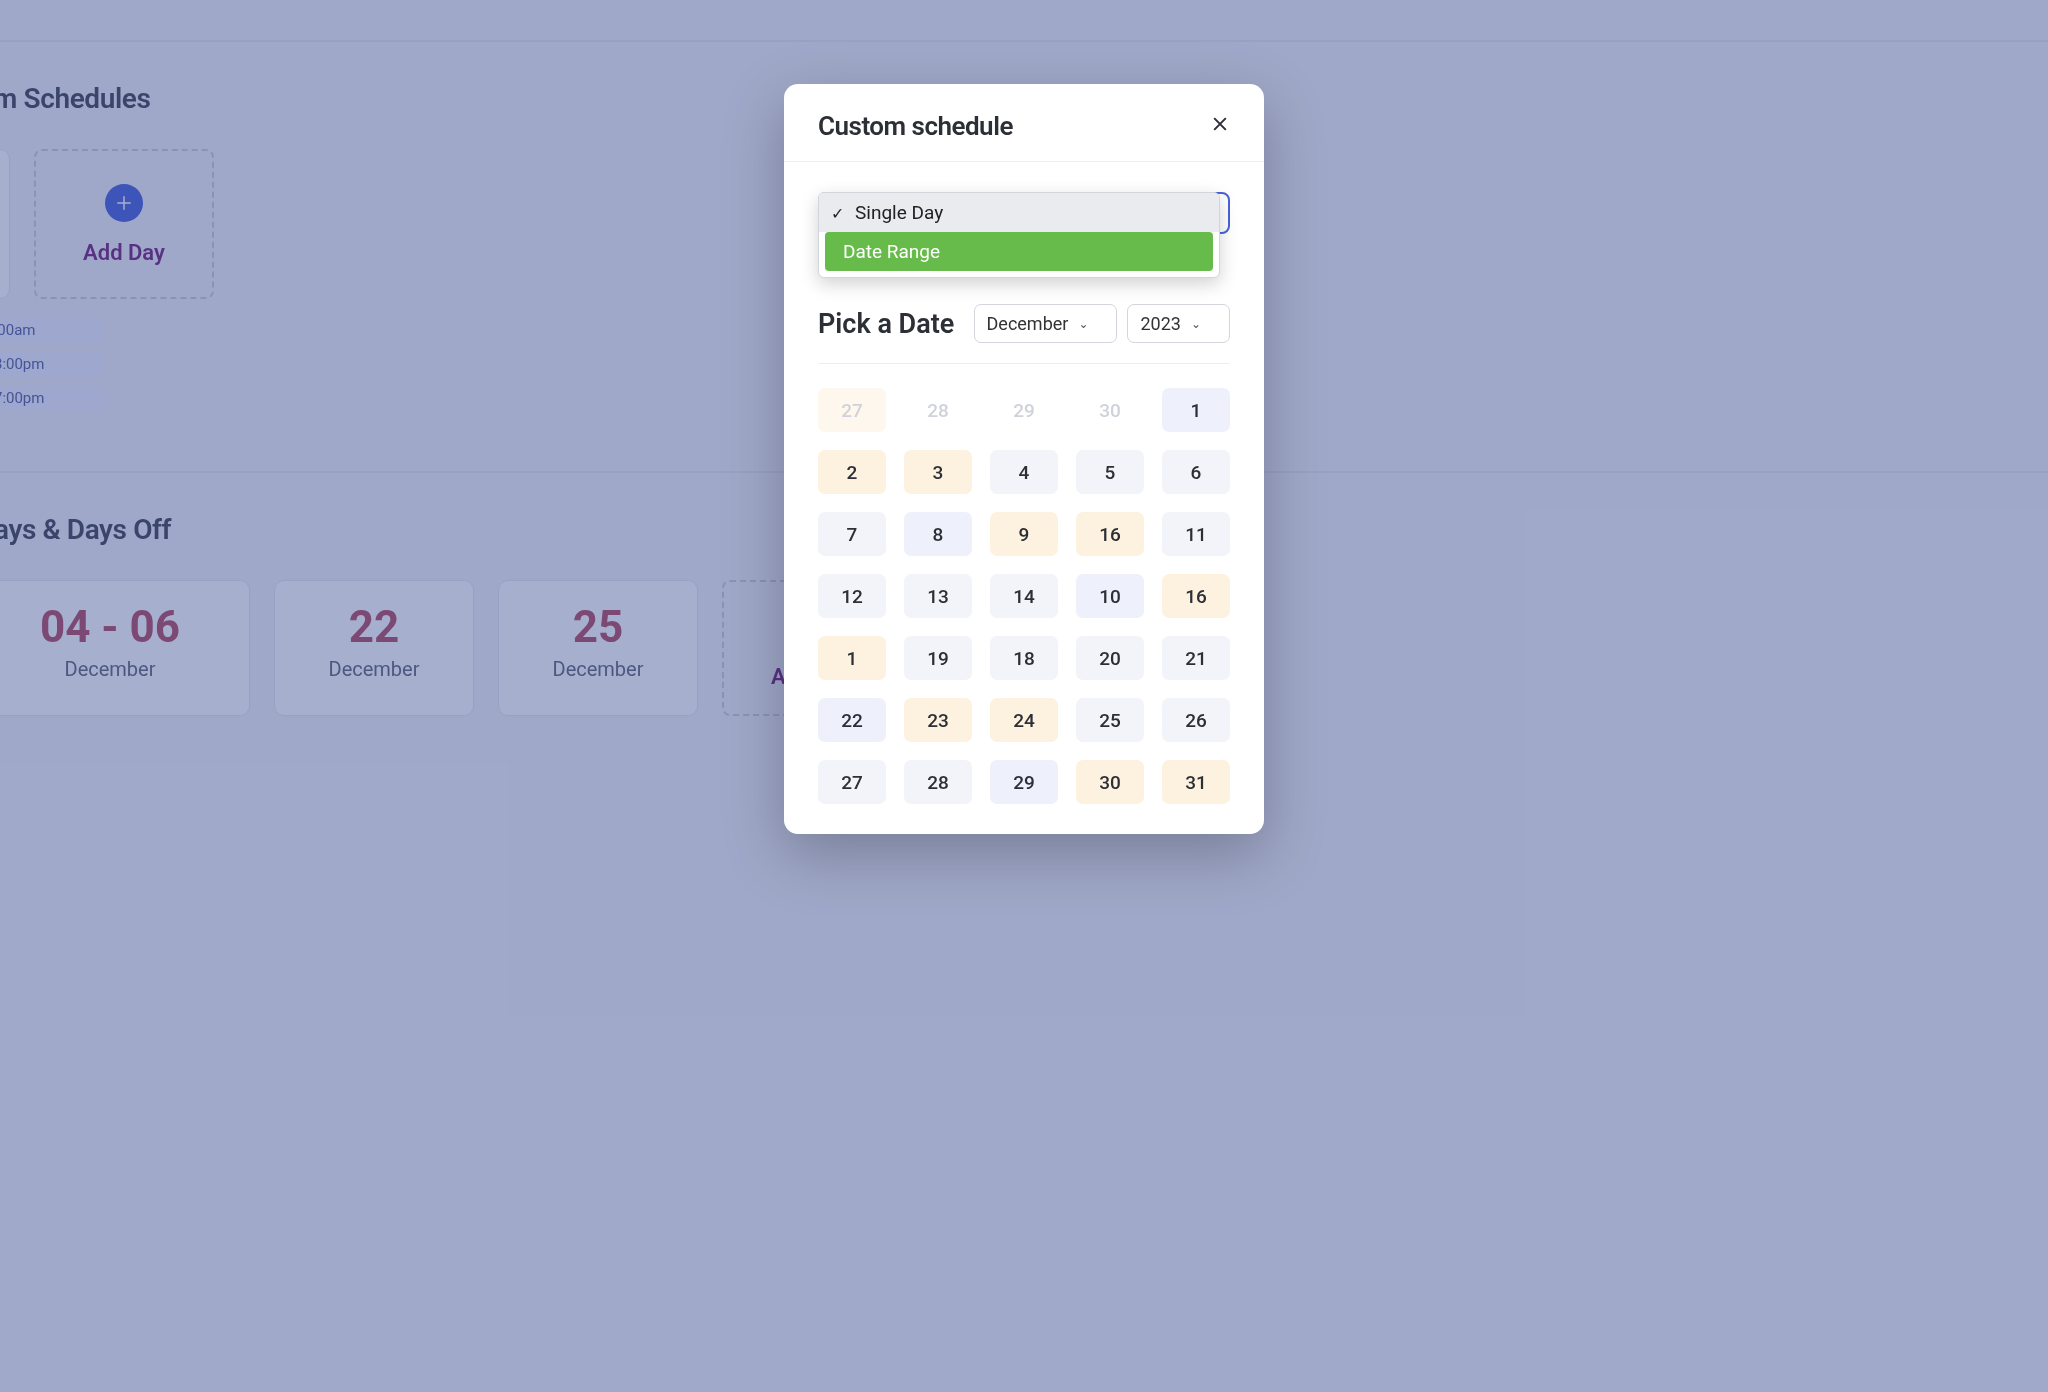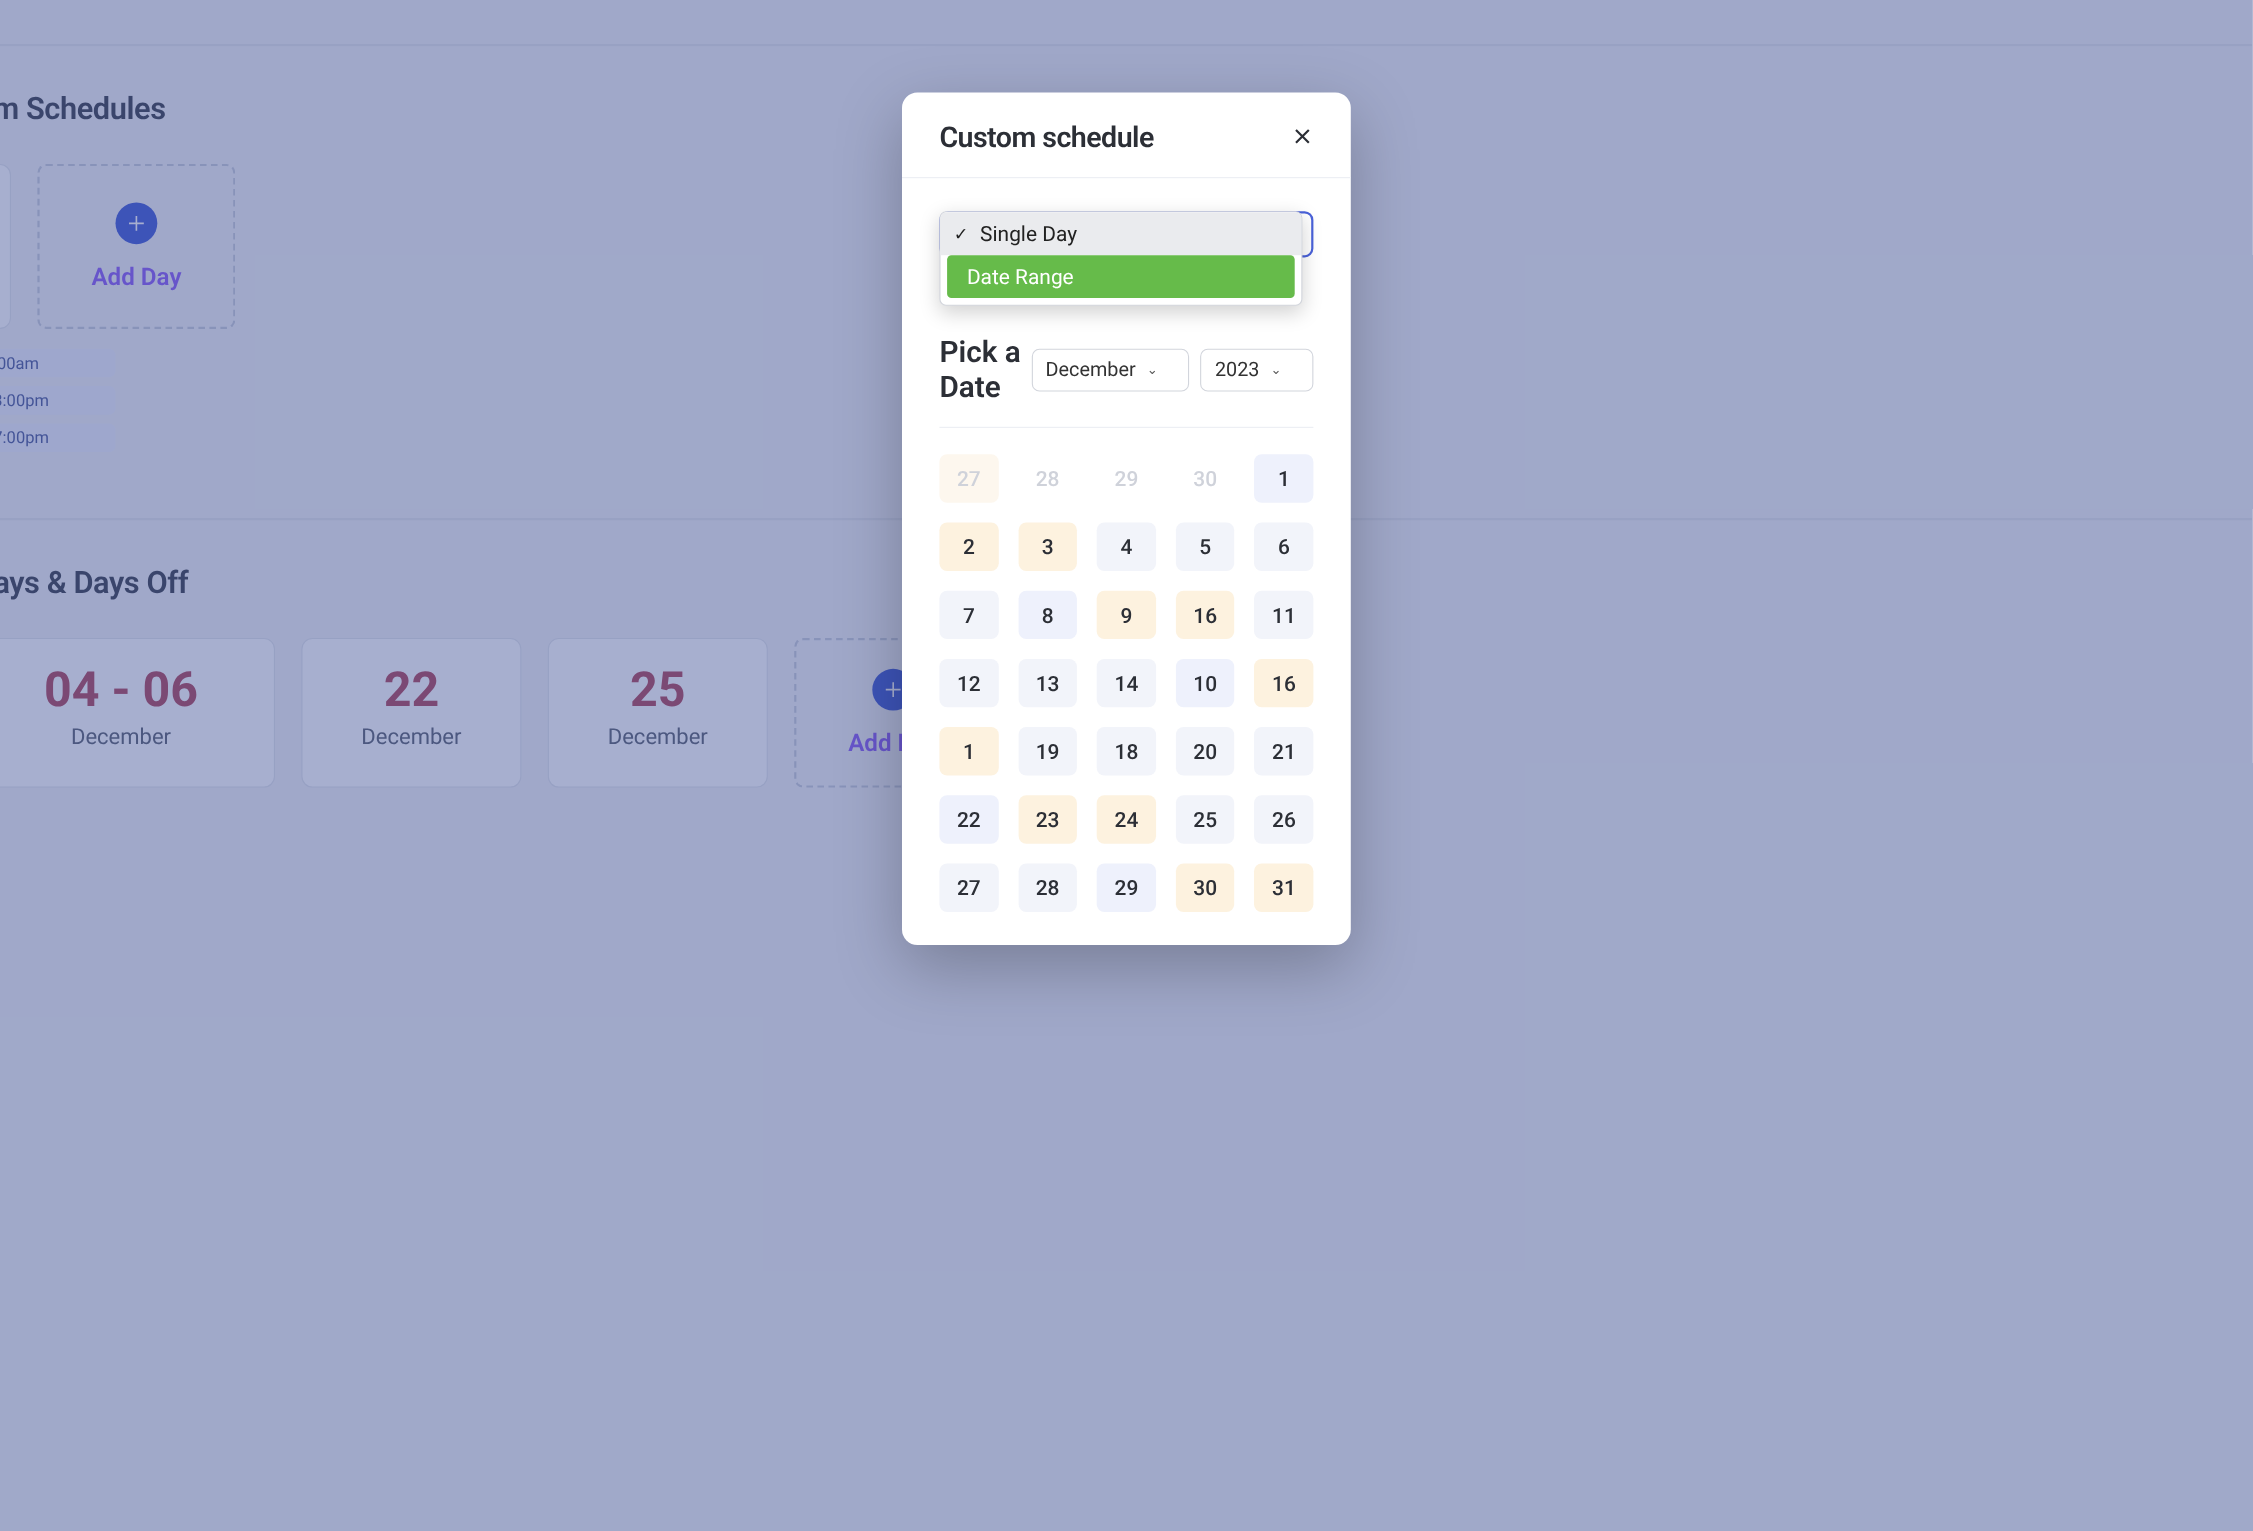--- a/index.html
+++ b/index.html
@@ -76,21 +76,21 @@
     border-radius: 50%;
     background: #3f59d6;
     display: flex;
     align-items: center;
     justify-content: center;
   }
   .plus-circle svg { width: 18px; height: 18px; fill: #ffffff; }
   .add-day-label {
     font-size: 22px;
     font-weight: 600;
-    color: #8b5cf6;
+    color: #701a75;
   }
 
   
   .slots-stack {
     margin-top: 18px;
     margin-left: -110px;
     width: 230px;
   }
   .slots-stack .slot-chip { width: 200px; text-align: left; padding-left: 10px; }
 
@@ -134,21 +134,21 @@
     inset: 0;
     background: rgba(60, 78, 148, 0.45);
   }
 
   
   .modal {
     position: absolute;
     left: 50%;
     top: 84px;
     transform: translateX(-50%);
-    width: 408px;
+    width: 480px;
     background: #ffffff;
     border-radius: 14px;
     box-shadow: 0 20px 60px rgba(0,0,0,0.25);
     overflow: visible;
   }
   .modal-header {
     display: flex;
     align-items: center;
     justify-content: space-between;
     padding: 26px 30px 20px 34px;

